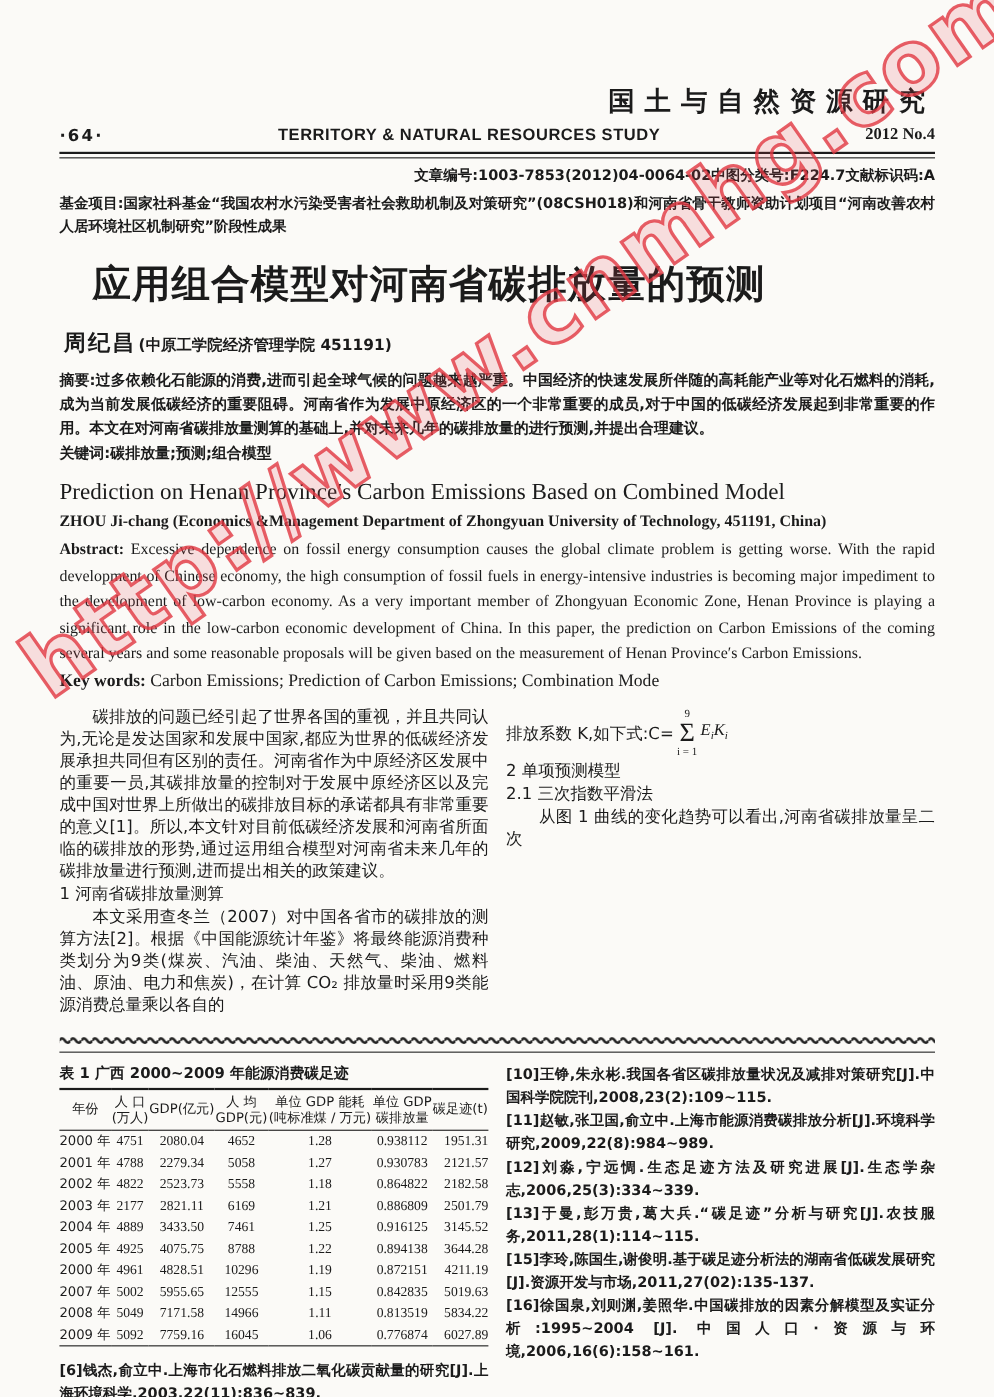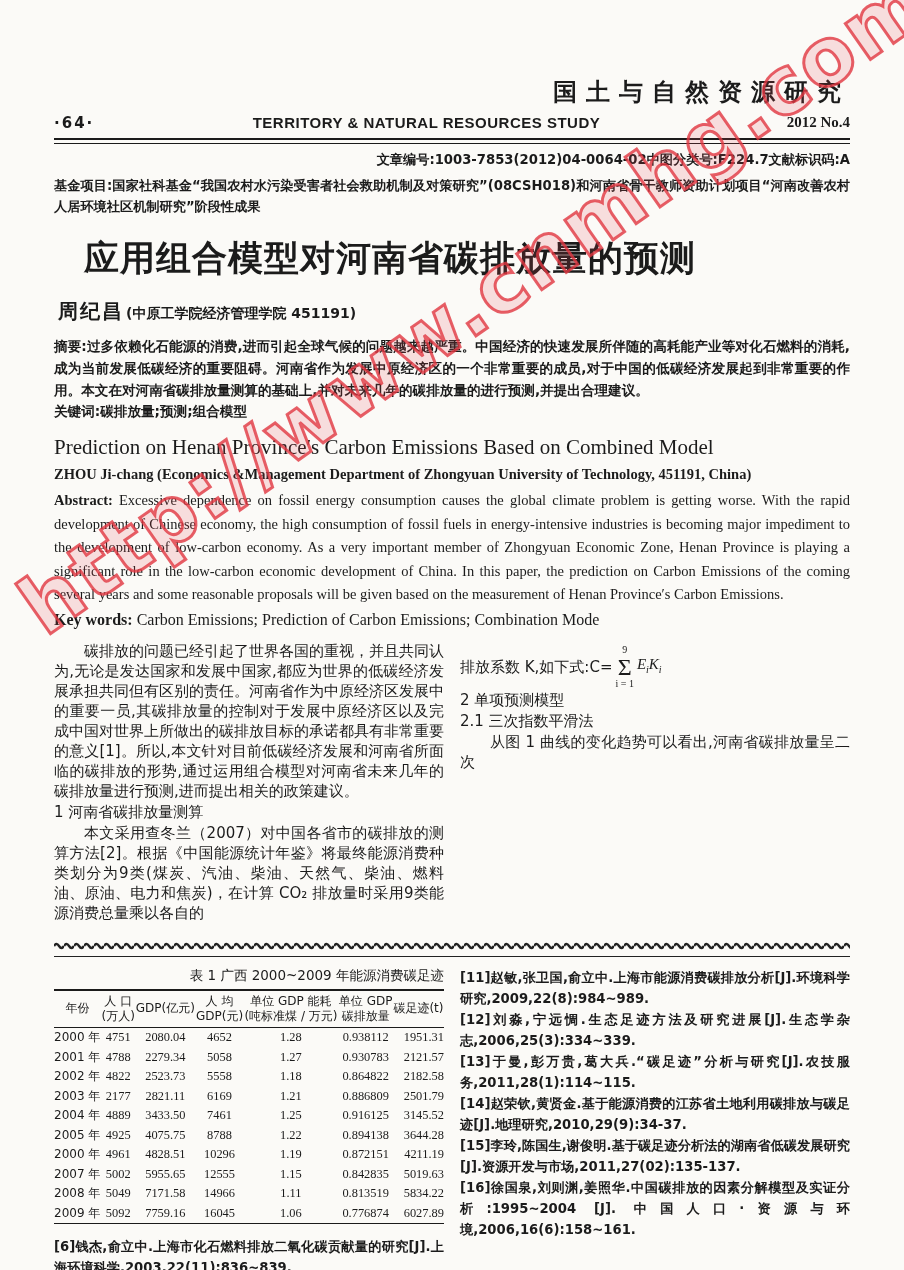--- a/index.html
+++ b/index.html
@@ -46,21 +46,21 @@
   .sigma .lim{font-size:10px;font-family:"Liberation Serif",serif;}
   .sigma .sym{font-size:24px;font-family:"Liberation Serif",serif;}
   .fterm{font-family:"Liberation Serif",serif;font-style:italic;font-size:15px;}
   .fterm sub{font-size:10px;}
   
   .divider{margin-top:2px;}
   .divider .thin{border-top:1.6px solid #222;margin-top:2px;}
   
   .bottom{display:flex;gap:16px;margin-top:10px;}
   .bcol{width:390px;}
-  .tbl-title{text-align:right;font-size:13.5px;font-weight:normal;margin-bottom:4px;}
+  .tbl-title{text-align:left;font-size:13.5px;font-weight:bold;margin-bottom:4px;}
   table.data{width:100%;border-collapse:collapse;font-family:"Liberation Serif","DejaVu Serif",serif;font-size:12.4px;}
   table.data thead{border-top:2px solid #1b1b1b;border-bottom:1.3px solid #1b1b1b;}
   table.data tbody{border-bottom:1.6px solid #1b1b1b;margin-top:44px;}
   table.data th{font-weight:normal;font-family:"DejaVu Sans",sans-serif;font-size:12px;line-height:15px;padding:3px 0;vertical-align:middle;text-align:center;}
   table.data td{padding:1.5px 0;line-height:16.5px;}
   td.c0{text-align:left;font-family:"DejaVu Sans",sans-serif;font-size:12px;}
   td.c1,td.c2,td.c3,td.c4,td.c5{text-align:center;}
   td.c6{text-align:right;}
   .refs{margin-top:12px;font-size:13.2px;font-weight:600;line-height:21px;text-align:justify;}
   .refs .ref-item{margin:0;}
@@ -262,24 +262,24 @@
               </tr>
             </tbody>
         </table>
         <div class="refs">
             <div class="ref-item">[6]钱杰,俞立中.上海市化石燃料排放二氧化碳贡献量的研究[J].上海环境科学,2003,22(11):836~839.</div>
           </div>
       </div>
 
       <div class="bcol">
         <div class="refs refs-right">
+            <div class="ref-item">[10]王铮,朱永彬.我国各省区碳排放量状况及减排对策研究[J].中国科学院院刊,2008,23(2):109~115.</div>
             <div class="ref-item">[11]赵敏,张卫国,俞立中.上海市能源消费碳排放分析[J].环境科学研究,2009,22(8):984~989.</div>
             <div class="ref-item">[12]刘淼,宁远惆.生态足迹方法及研究进展[J].生态学杂志,2006,25(3):334~339.</div>
             <div class="ref-item">[13]于曼,彭万贵,葛大兵.“碳足迹”分析与研究[J].农技服务,2011,28(1):114~115.</div>
-            <div class="ref-item">[14]赵荣钦,黄贤金.基于能源消费的江苏省土地利用碳排放与碳足迹[J].地理研究,2010,29(9):34-37.</div>
             <div class="ref-item">[15]李玲,陈国生,谢俊明.基于碳足迹分析法的湖南省低碳发展研究[J].资源开发与市场,2011,27(02):135-137.</div>
             <div class="ref-item">[16]徐国泉,刘则渊,姜照华.中国碳排放的因素分解模型及实证分析:1995~2004 [J]. 中国人口·资源与环境,2006,16(6):158~161.</div>
           </div>
 
       </div>
     </div>
   </div>
 </div>
 
 </body></html>

